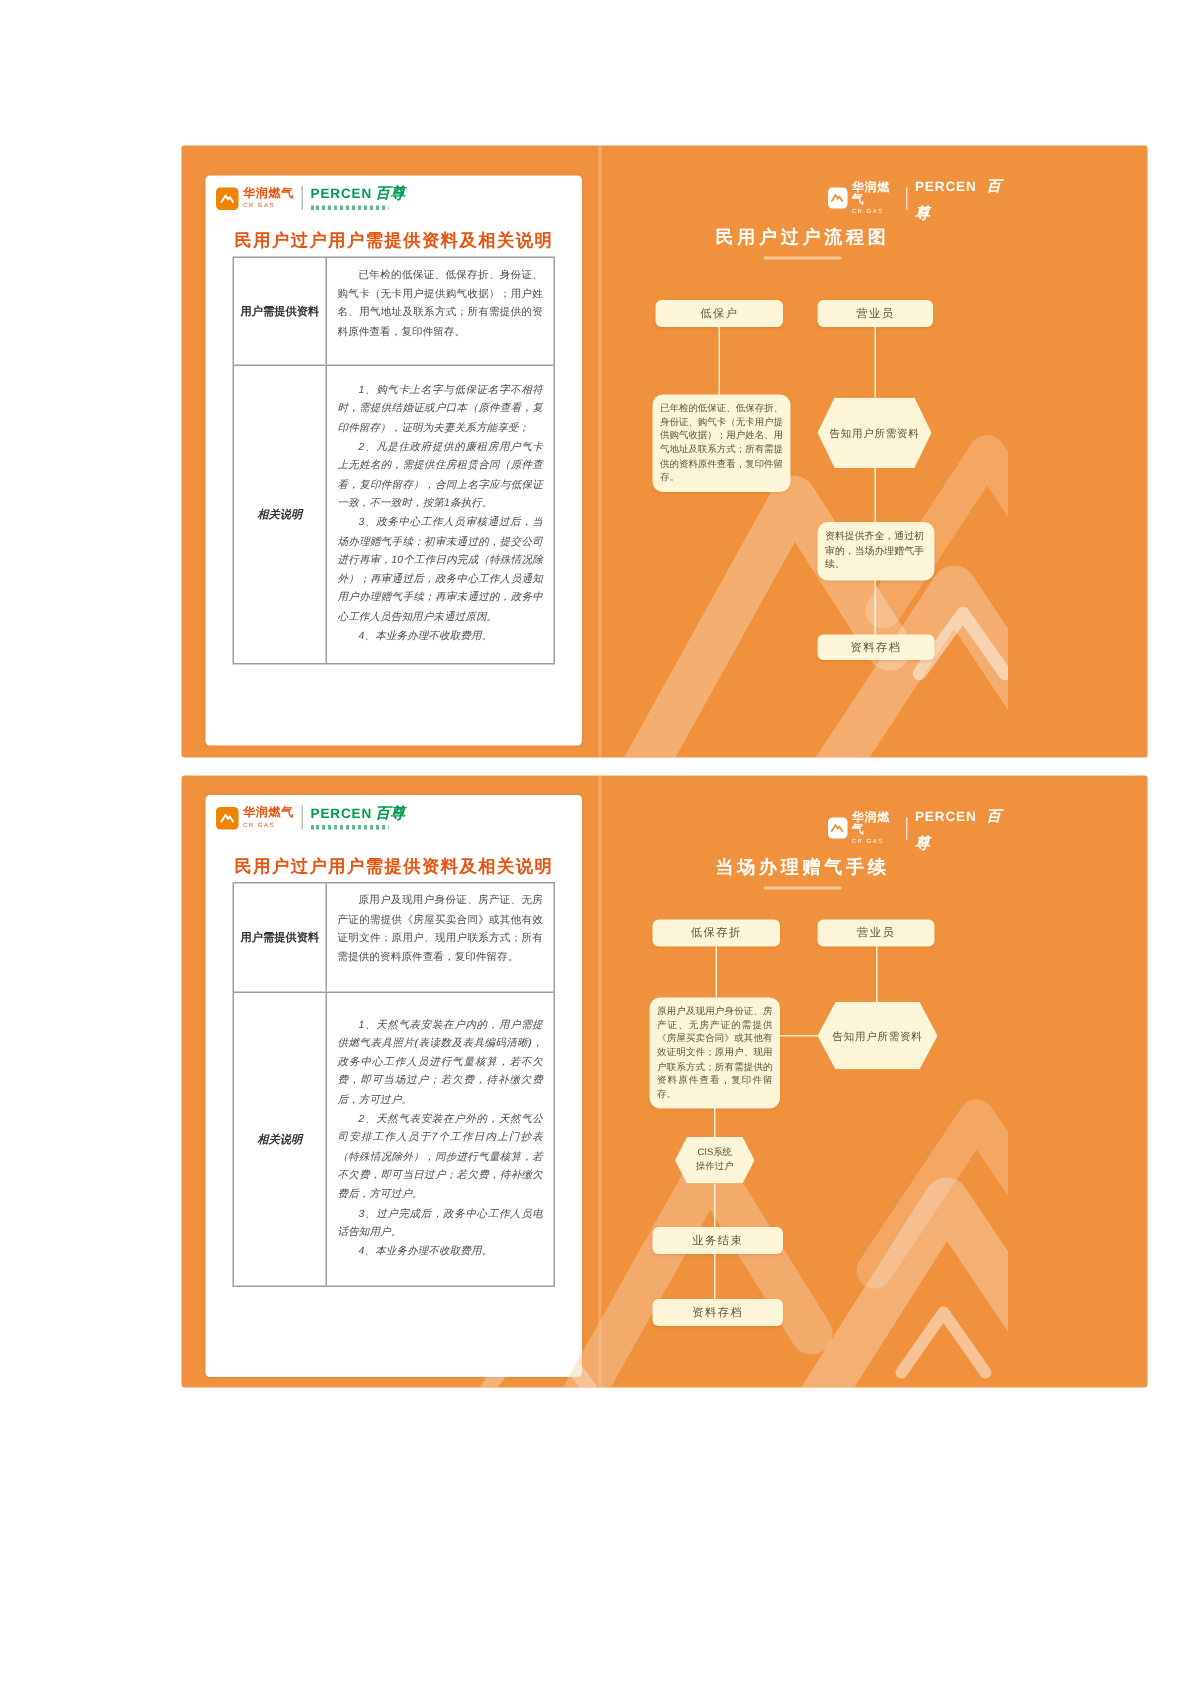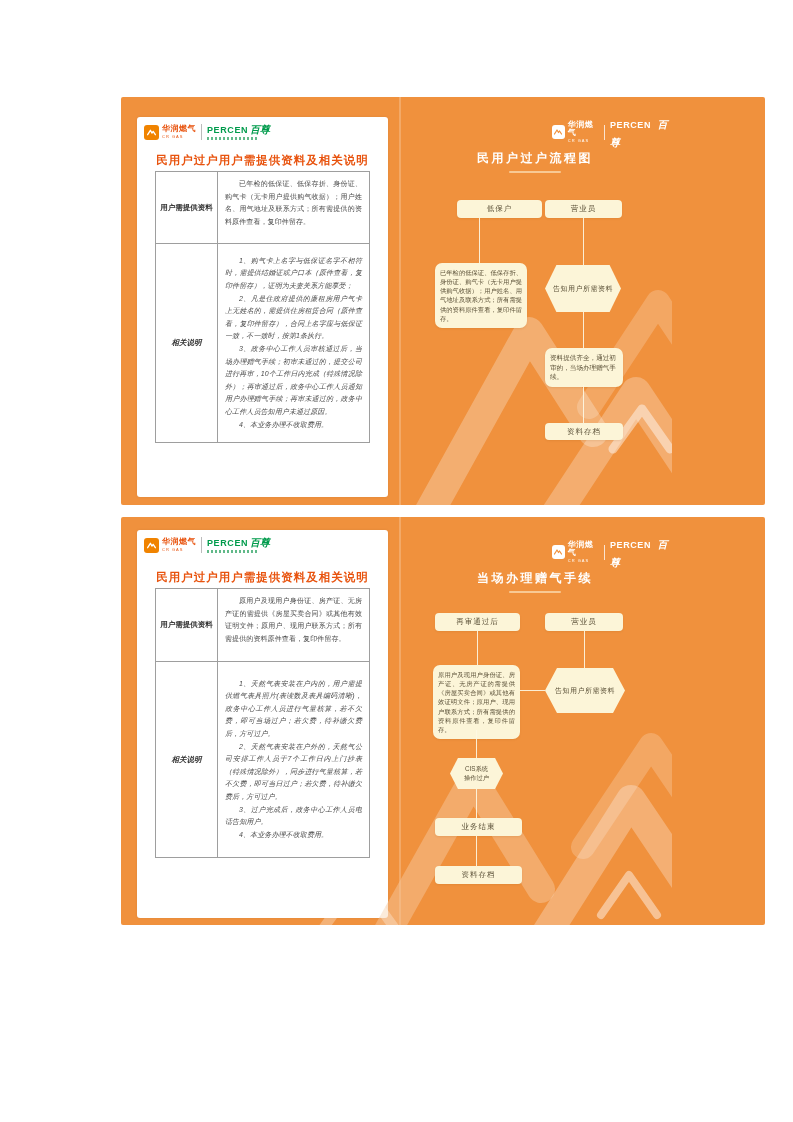--- a/index.html
+++ b/index.html
@@ -145,21 +145,21 @@
           <span class="percen">PERCEN</span>
           <span class="bz">百尊</span>
         </span>
         <span class="tagdots"></span>
       </span>
     </div>
 
     <div class="flow-title">民用户过户流程图</div>
     <div class="t-underline"></div>
 
-    <div class="node nbox" style="left:316px;top:103px;width:85px;height:18px;margin-left:20px;">低保户</div>
+    <div class="node nbox" style="left:316px;top:103px;width:85px;height:18px;">低保户</div>
     <div class="node nbox" style="left:424px;top:103px;width:77px;height:18px;">营业员</div>
 
     <div class="vline" style="left:358px;top:121px;height:45px;"></div>
     <div class="vline" style="left:462px;top:121px;height:47px;"></div>
 
     <div class="node ntext" style="left:314px;top:166px;width:92px;min-height:57px;">已年检的低保证、低保存折、身份证、购气卡（无卡用户提供购气收据）；用户姓名、用气地址及联系方式；所有需提供的资料原件查看，复印件留存。</div>
     <div class="node nhex" style="left:424px;top:168px;width:76px;height:47px;">告知用户所需资料</div>
 
     <div class="vline" style="left:462px;top:215px;height:36px;"></div>
     <div class="node ntext" style="left:424px;top:251px;width:78px;min-height:35px;font-size:6.6px;text-align:left;">资料提供齐全，通过初审的，当场办理赠气手续。</div>
@@ -239,21 +239,21 @@
           <span class="percen">PERCEN</span>
           <span class="bz">百尊</span>
         </span>
         <span class="tagdots"></span>
       </span>
     </div>
 
     <div class="flow-title">当场办理赠气手续</div>
     <div class="t-underline"></div>
 
-    <div class="node nbox" style="left:314px;top:96px;width:85px;height:18px;">再审通过后</div>
+    <div class="node nbox" style="left:314px;top:96px;width:85px;height:18px;">低保存折</div>
     <div class="node nbox" style="left:424px;top:96px;width:78px;height:18px;">营业员</div>
 
     <div class="vline" style="left:356px;top:114px;height:34px;"></div>
     <div class="vline" style="left:463px;top:114px;height:37px;"></div>
 
     <div class="node ntext" style="left:312px;top:148px;width:87px;min-height:63px;">原用户及现用户身份证、房产证、无房产证的需提供《房屋买卖合同》或其他有效证明文件；原用户、现用户联系方式；所有需提供的资料原件查看，复印件留存。</div>
     <div class="node nhex" style="left:424px;top:151px;width:80px;height:45px;">告知用户所需资料</div>
     <div class="hline" style="left:399px;top:173px;width:25px;"></div>
 
     <div class="vline" style="left:355px;top:213px;height:28px;"></div>

